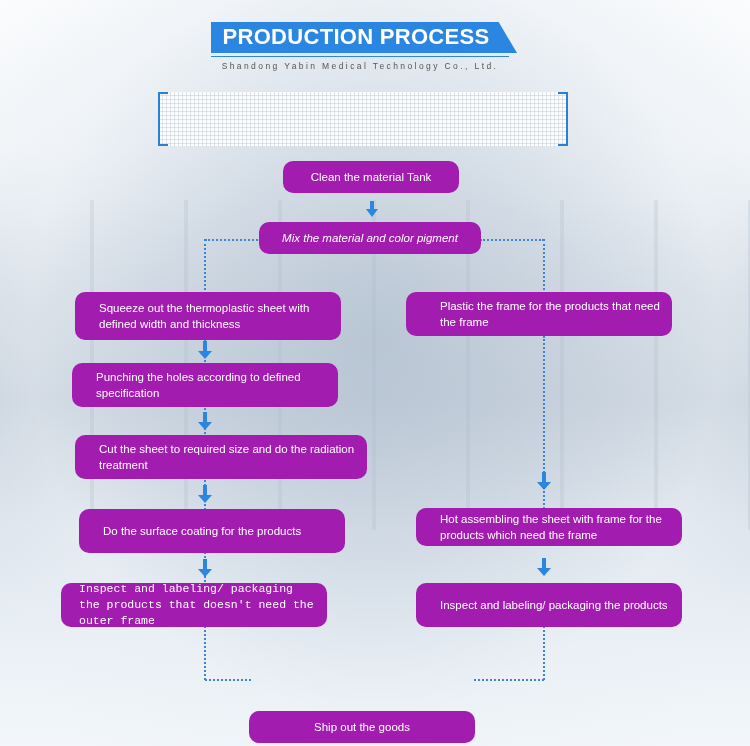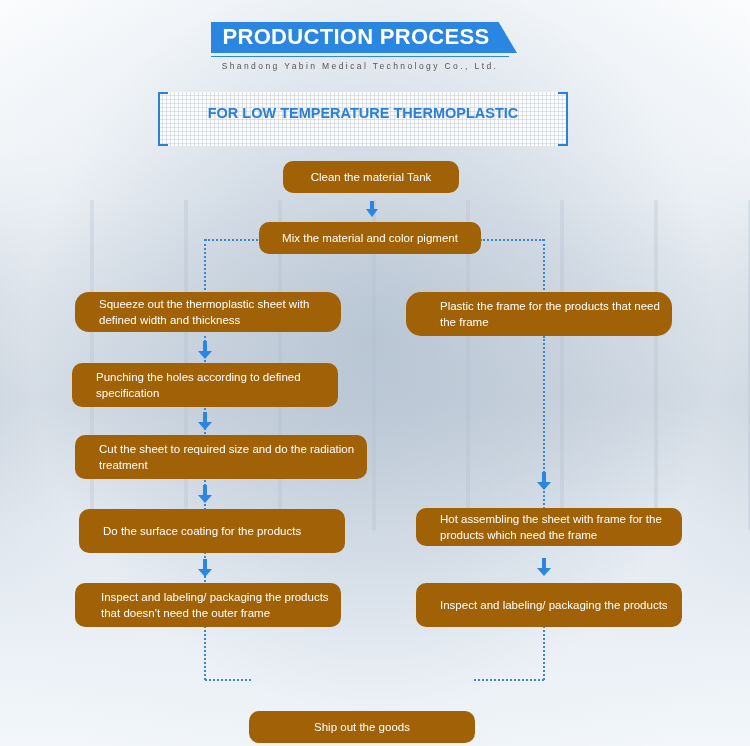--- a/index.html
+++ b/index.html
@@ -43,21 +43,21 @@
     background-size: 4px 4px;
   }
   .bracket { position: absolute; width: 10px; height: 54px; border: 2px solid #2a7fd6; }
   .bracket.left { left: 158px; top: 92px; border-right: none; }
   .bracket.right { left: 558px; top: 92px; border-left: none; }
   .subtitle-text {
     position: absolute; left: 158px; top: 106px; width: 410px; text-align: center;
     color: #2a7fd6; font-weight: bold; font-size: 14.5px; line-height: 14px;
   }
   .box {
-    position: absolute; background: #a16207; color: #fff; border-radius: 10px;
+    position: absolute; background: #a21caf; color: #fff; border-radius: 10px;
     font-size: 11.5px; line-height: 16px; display: flex; align-items: center;
   }
   .box.center { justify-content: center; text-align: center; }
   .box.left-text { padding-left: 24px; padding-right: 10px; }
   .dot-v { position: absolute; width: 0; border-left: 2px dotted #3a86d4; }
   .dot-h { position: absolute; height: 0; border-top: 2px dotted #3a86d4; }
   .arrow { position: absolute; width: 14px; height: 18px; }
 </style>
 </head>
 <body>
@@ -66,59 +66,58 @@
 
 <div class="header-banner"></div>
 <div class="header-title">PRODUCTION PROCESS</div>
 <div class="header-rule"></div>
 <div class="header-sub">Shandong Yabin Medical Technology Co., Ltd.</div>
 
 <div class="subtitle-box"></div>
 <div class="bracket left"></div>
 <div class="bracket right"></div>
 <div class="subtitle-text">
-  <div>FOR LOW TEMPERATURE THERMOPLASTIC</div>
 </div>
 
 <div class="dot-h" style="left:205px; top:239px; width:56px;"></div>
 <div class="dot-h" style="left:480px; top:239px; width:64px;"></div>
 <div class="dot-v" style="left:204px; top:239px; height:55px;"></div>
 <div class="dot-v" style="left:543px; top:239px; height:55px;"></div>
 <div class="dot-v" style="left:204px; top:336px; height:290px;"></div>
 <div class="dot-v" style="left:543px; top:336px; height:180px;"></div>
 <div class="dot-v" style="left:204px; top:626px; height:54px;"></div>
 <div class="dot-v" style="left:543px; top:626px; height:54px;"></div>
 <div class="dot-h" style="left:205px; top:679px; width:46px;"></div>
 <div class="dot-h" style="left:474px; top:679px; width:70px;"></div>
 
 <div class="box center" style="left:283px; top:161px; width:176px; height:32px;">
   <span>Clean the material Tank</span>
 </div>
 
-<div class="box center" style="left:259px; top:222px; width:222px; height:32px;">
+<div class="box center" style="left:259px; top:222px; width:222px; height:32px;font-style:italic;">
   <span>Mix the material and color pigment</span>
 </div>
 
-<div class="box left-text" style="left:75px; top:292px; width:266px; height:40px;border-radius:14px;">
+<div class="box left-text" style="left:75px; top:292px; width:266px; height:48px;">
   <span>Squeeze out the thermoplastic sheet with defined width and thickness</span>
 </div>
 <div class="box left-text" style="left:72px; top:363px; width:266px; height:44px;">
   <span>Punching the holes according to defined specification</span>
 </div>
 <div class="box left-text" style="left:75px; top:435px; width:292px; height:44px;">
   <span>Cut the sheet to required size and do the radiation treatment</span>
 </div>
 <div class="box left-text" style="left:79px; top:509px; width:266px; height:44px;">
   <span>Do the surface coating for the products</span>
 </div>
-<div class="box left-text" style="left:75px; top:583px; width:266px; height:44px; padding-left:26px;">
+<div class="box left-text" style="left:61px; top:583px; width:266px; height:44px; padding-left:18px;font-family:Liberation Mono, monospace;">
   <span>Inspect and labeling/ packaging the products that doesn't need the outer frame</span>
 </div>
 
-<div class="box left-text" style="left:406px; top:292px; width:266px; height:44px; padding-left:34px;border-radius:15px;">
+<div class="box left-text" style="left:406px; top:292px; width:266px; height:44px; padding-left:34px;">
   <span>Plastic the frame for the products that need the frame</span>
 </div>
 <div class="box left-text" style="left:416px; top:508px; width:266px; height:38px;">
   <span>Hot assembling the sheet with frame for the products which need the frame</span>
 </div>
 <div class="box left-text" style="left:416px; top:583px; width:266px; height:44px;">
   <span>Inspect and labeling/ packaging the products</span>
 </div>
 
 <div class="box center" style="left:249px; top:663px; width:226px; height:32px;margin-top:48px;">

